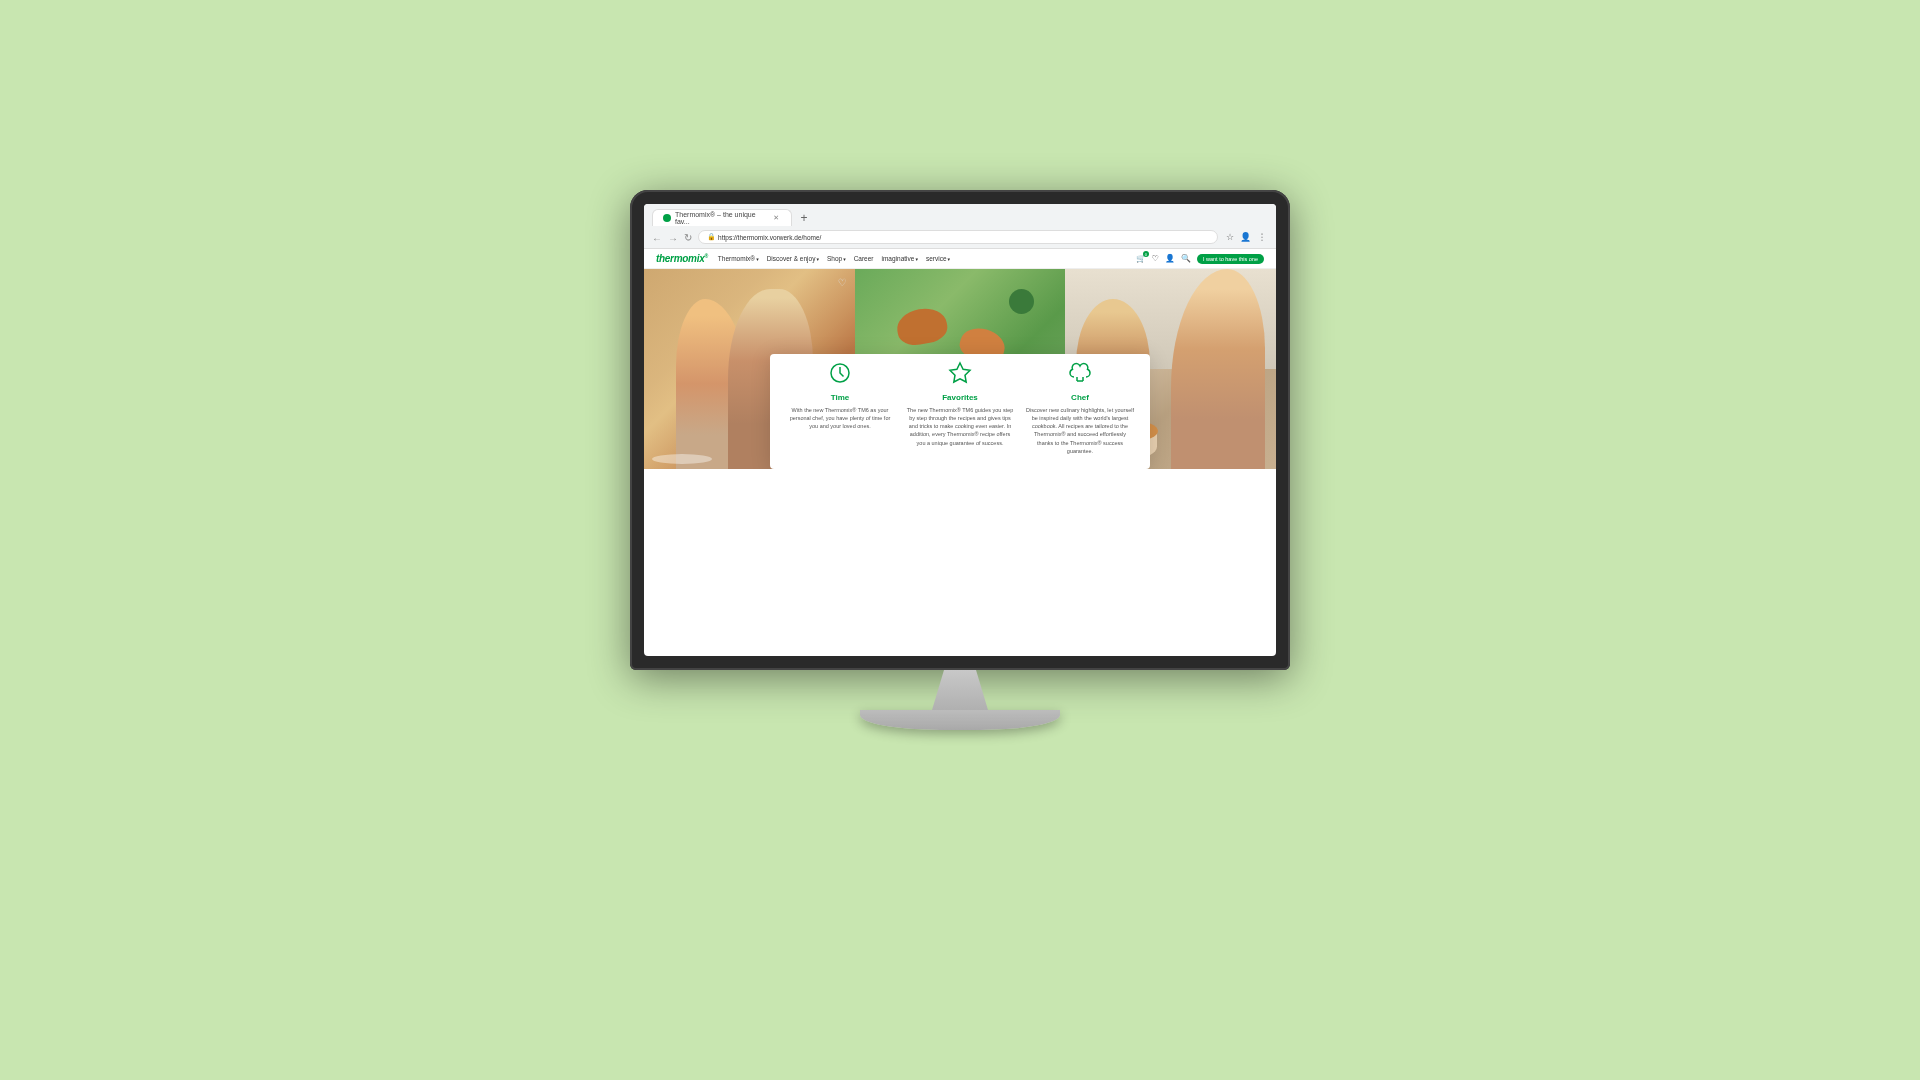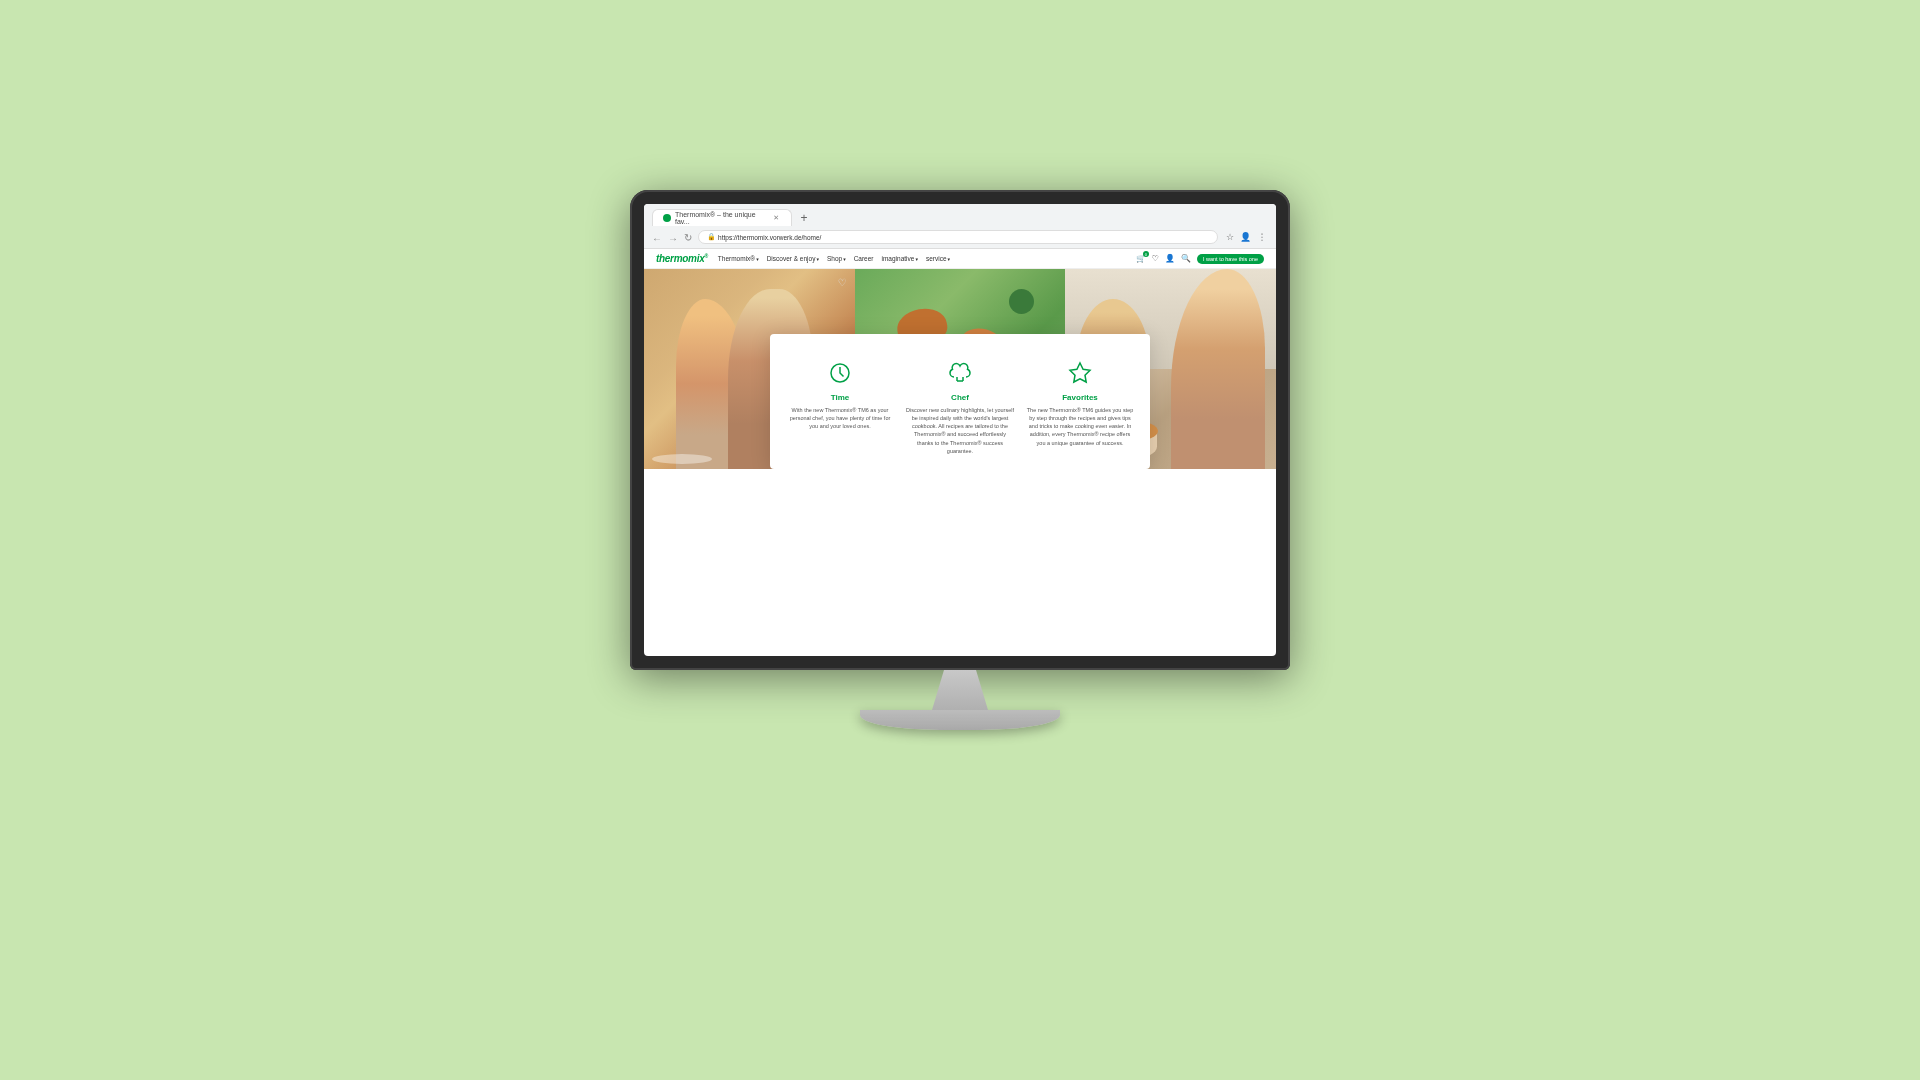--- a/index.html
+++ b/index.html
@@ -282,21 +282,21 @@
     
     .features-card {
       position: absolute;
       bottom: 0;
       left: 50%;
       transform: translateX(-50%);
       width: 380px;
       background: #fff;
       border-radius: 4px;
       box-shadow: 0 2px 20px rgba(0,0,0,0.15);
-      padding: 24px 10px 14px;
+      padding: 4px 10px 14px;
       display: flex;
       gap: 0;
       z-index: 20;
     }
 
     .feature-item {
       flex: 1;
       display: flex;
       flex-direction: column;
       align-items: center;
@@ -496,38 +496,38 @@
                   <polyline points="12 6 12 12 15.5 15.5"></polyline>
                 </svg>
               </div>
               <div class="feature-title">Time</div>
               <div class="feature-text">With the new Thermomix® TM6 as your personal chef, you have plenty of time for you and your loved ones.</div>
             </div>
 
             <div class="feature-item">
               <div class="feature-icon">
                 <svg viewBox="0 0 24 24">
+                  <polygon points="12 2 15.09 8.26 22 9.27 17 14.14 18.18 21.02 12 17.77 5.82 21.02 7 14.14 2 9.27 8.91 8.26 12 2"></polygon>
+                </svg>
+              </div>
+              <div class="feature-title">Favorites</div>
+              <div class="feature-text">The new Thermomix® TM6 guides you step by step through the recipes and gives tips and tricks to make cooking even easier. In addition, every Thermomix® recipe offers you a unique guarantee of success.</div>
+            </div>
+
+            <div class="feature-item">
+              <div class="feature-icon">
+                <svg viewBox="0 0 24 24">
                   <path d="M6 16a4 4 0 0 1-4-4c0-1.7 1-3.1 2.5-3.7A4 4 0 0 1 12 5a4 4 0 0 1 7.5 3.3A4 4 0 0 1 22 12a4 4 0 0 1-4 4"></path>
                   <path d="M9 16v4M15 16v4M9 20h6"></path>
                 </svg>
               </div>
               <div class="feature-title">Chef</div>
               <div class="feature-text">Discover new culinary highlights, let yourself be inspired daily with the world's largest cookbook. All recipes are tailored to the Thermomix® and succeed effortlessly thanks to the Thermomix® success guarantee.</div>
             </div>
 
-            <div class="feature-item">
-              <div class="feature-icon">
-                <svg viewBox="0 0 24 24">
-                  <polygon points="12 2 15.09 8.26 22 9.27 17 14.14 18.18 21.02 12 17.77 5.82 21.02 7 14.14 2 9.27 8.91 8.26 12 2"></polygon>
-                </svg>
-              </div>
-              <div class="feature-title">Favorites</div>
-              <div class="feature-text">The new Thermomix® TM6 guides you step by step through the recipes and gives tips and tricks to make cooking even easier. In addition, every Thermomix® recipe offers you a unique guarantee of success.</div>
-            </div>
-
           </div>
         </div>
       </div>
     </div>
   </div>
 
   <div class="monitor-neck"></div>
   <div class="monitor-base"></div>
 </div>
 

